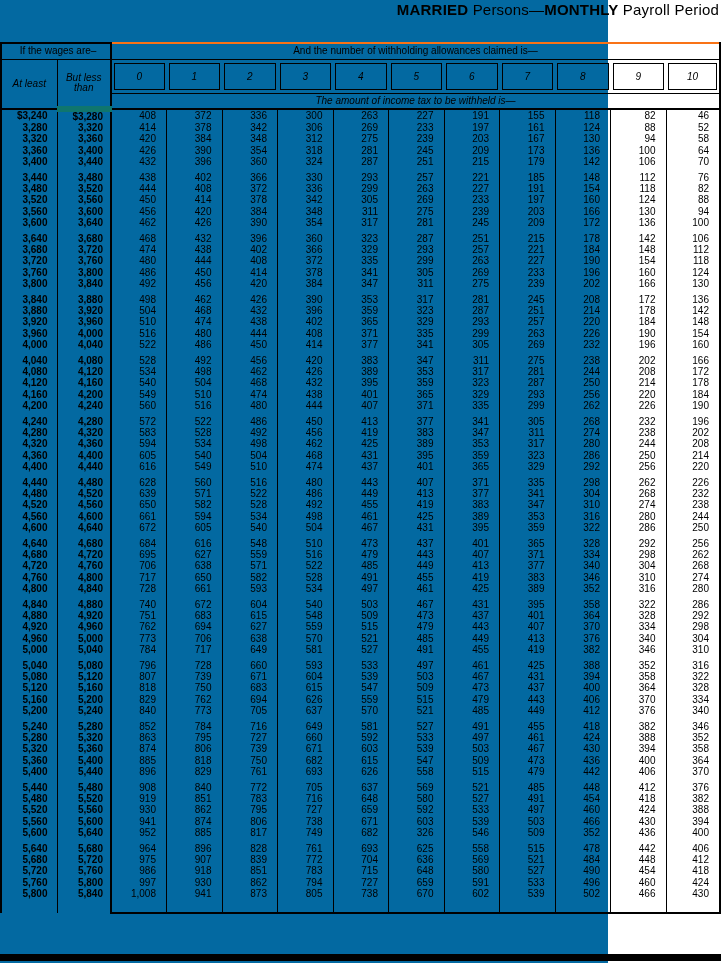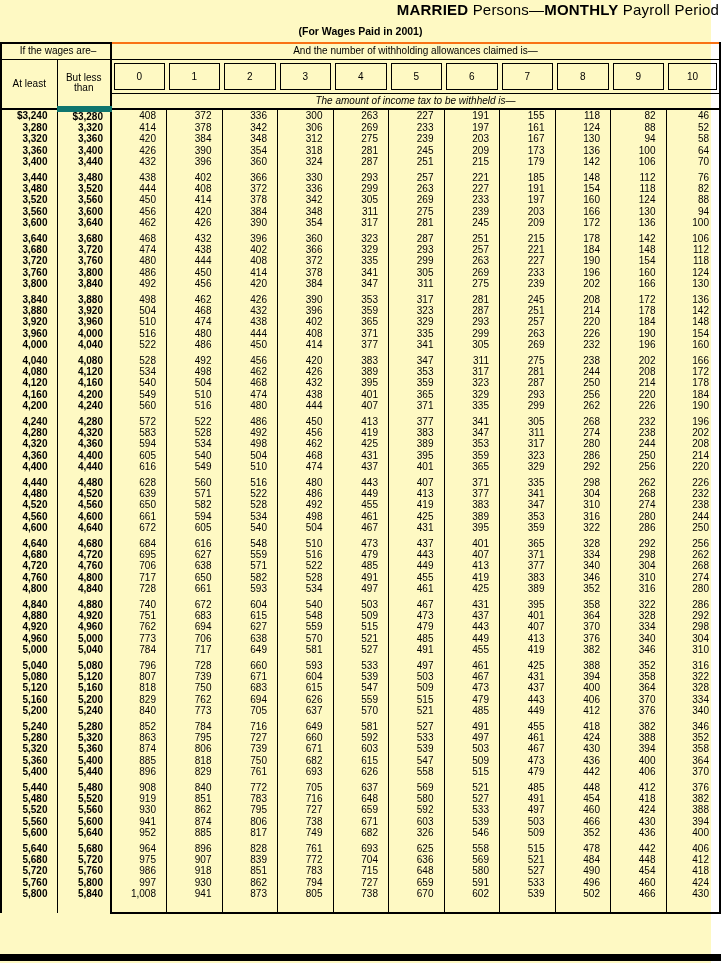--- a/index.html
+++ b/index.html
@@ -1,34 +1,34 @@
 <!DOCTYPE html>
 <html><head>
 <meta charset="utf-8">
 <style>
   * { margin:0; padding:0; box-sizing:border-box; }
   html,body { background:#fff; }
   body { width:721px; height:963px; font-family:"Liberation Sans", sans-serif; color:#000; position:relative; overflow:hidden; }
-  .page { position:absolute; top:0; left:0; width:711px; height:963px; background:#fef9c3; }
+  .page { position:absolute; top:0; left:0; width:608px; height:963px; background:#0369a1; }
 
   .title { position:absolute; top:1px; left:0; width:719px; text-align:right; font-size:15px; white-space:nowrap; letter-spacing:0.2px; }
   .title .b { font-weight:bold; }
   .subtitle { position:absolute; top:25px; left:0; width:721px; text-align:center; font-size:10.5px; font-weight:bold; }
 
   table.tax { position:absolute; top:42px; left:0; width:721px; border-collapse:collapse; table-layout:fixed; }
   table.tax td { font-size:10px; line-height:10px; vertical-align:middle; }
 
   
   td.wages-hdr { border-top:2px solid #000; border-left:2px solid #000; border-right:2px solid #000; border-bottom:1px solid #000; height:16px; padding-left:4px; text-align:center; }
   td.allow-hdr { border-top:2px solid #f97316; border-right:2px solid #000; border-bottom:1px solid #000; text-align:center; }
 
   
   td.atleast-hdr { border-left:2px solid #000; border-right:1px solid #000; border-bottom:2px solid #000; text-align:center; }
   td.butless-hdr { border-right:2px solid #000; border-bottom:6px solid #0f766e; text-align:center; line-height:11px;border-radius:23px; }
-  tr.num-row { height:34px; }
+  tr.num-row { height:34px;font-style:italic; }
   td.num-cell { padding:3px 2px 2px 2px; }
   td.num-cell:last-child { border-right:2px solid #000; }
   .numbox { border:1px solid #000; height:27px; line-height:26px; text-align:center; font-size:10px; }
 
   
   td.amount-hdr { border-top:1px solid #000; border-right:2px solid #000; border-bottom:2px solid #000; height:16px; text-align:center;font-style:italic; }
 
   
   td.wage { font-weight:bold; text-align:right; height:11.5px; }
   td.al { border-left:2px solid #000; padding-right:9px; }
@@ -48,21 +48,20 @@
 
   .bottom-bar { position:absolute; top:954px; left:0; width:721px; height:7px; background:#000; }
 </style>
 </head>
 <body>
 
 <div class="page">
 
   <div class="title"><span class="b">MARRIED</span><span> Persons—</span><span class="b">MONTHLY</span><span> Payroll Period</span></div>
 
-  <div class="subtitle">(For Wages Paid in 2001)</div>
 
   <table class="tax">
     <colgroup>
       <col style="width:56px">
         <col style="width:54px">
       <col style="width:55.5px">
         <col style="width:55.5px">
         <col style="width:55.5px">
         <col style="width:55.5px">
         <col style="width:55.5px">

